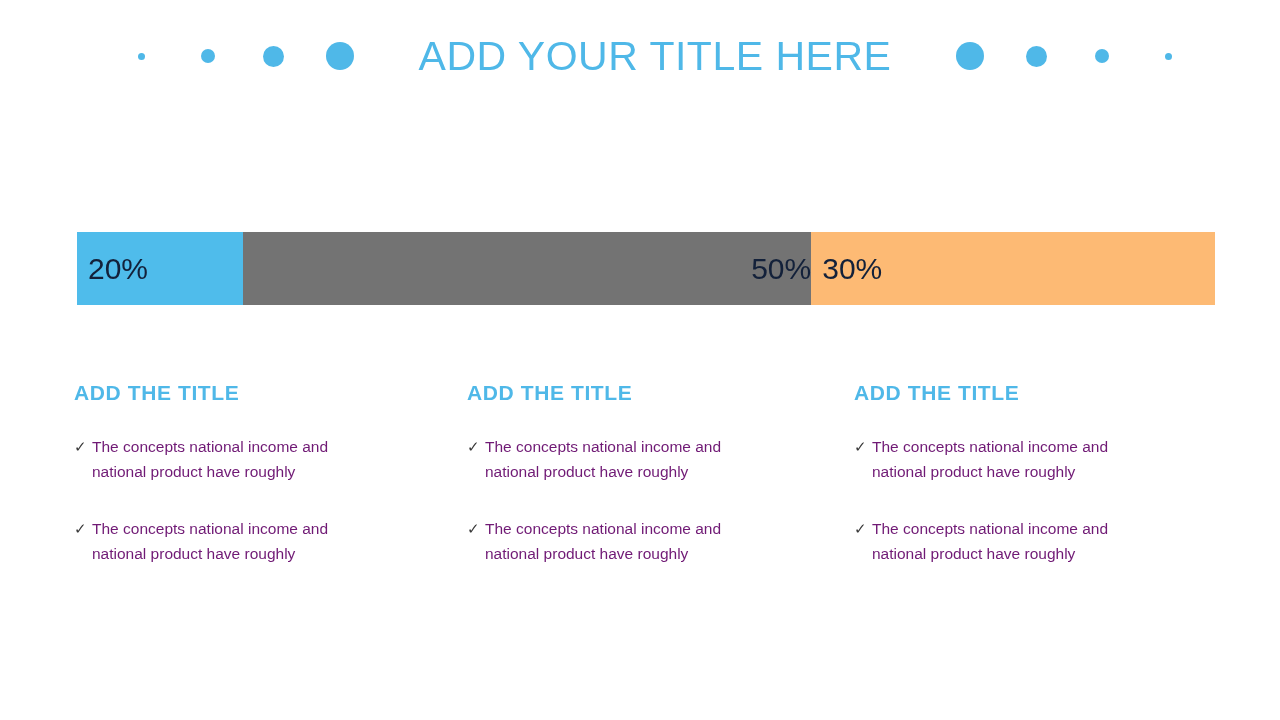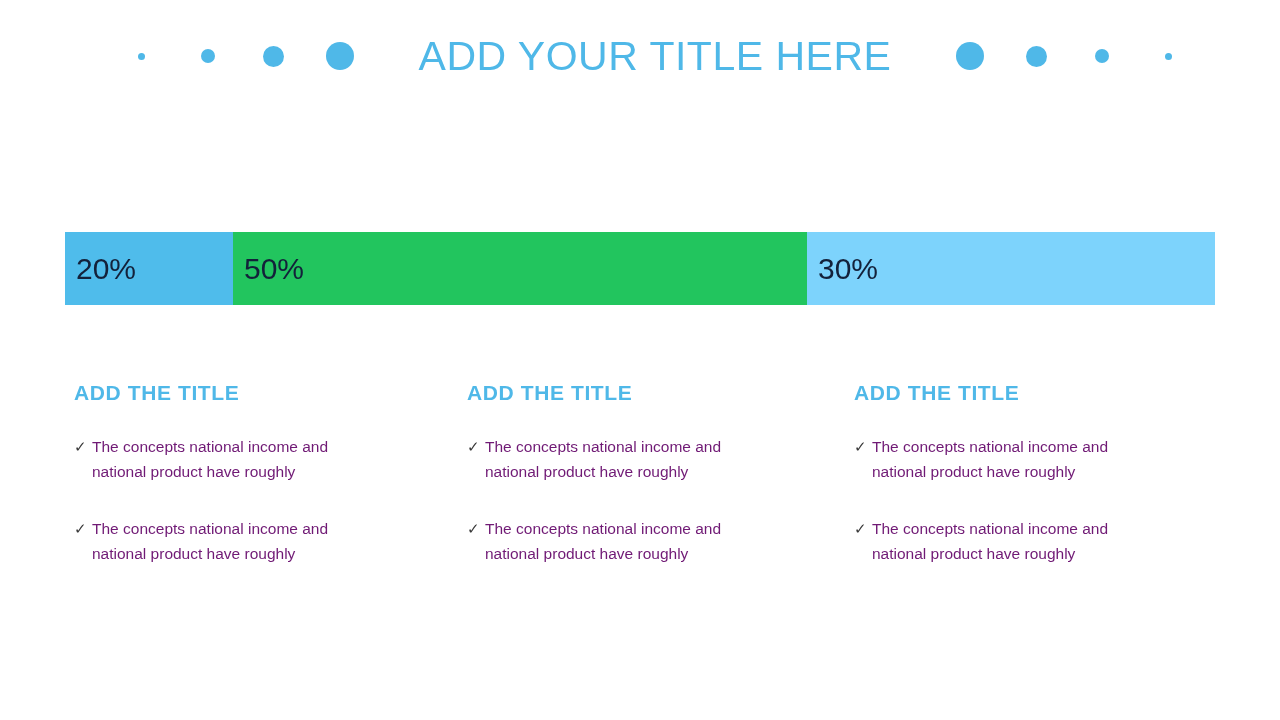--- a/index.html
+++ b/index.html
@@ -70,23 +70,23 @@
     padding-left: 11px;
     overflow: hidden;
   }
   .bar-seg .seg-label {
     font-size: 30px;
     font-weight: 400;
     color: #13213a;
     line-height: 1;
     white-space: nowrap;
   }
-  .seg-0 { background: #4FBCEB; }
-  .seg-1 { background: #22c55e; }
-  .seg-2 { background: #7dd3fc; }
+  .seg-0 { background: #4FBCEB; margin-left: 12px; }
+  .seg-1 { background: #737373; justify-content: flex-end; }
+  .seg-2 { background: #fdba74; }
 
   
   .columns {
     position: absolute;
     left: 0;
     top: 382px;
     width: 1280px;
     display: flex;
   }
   .col {

